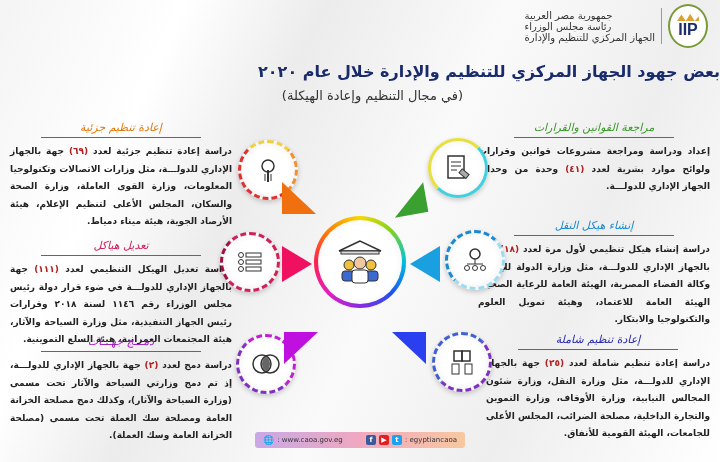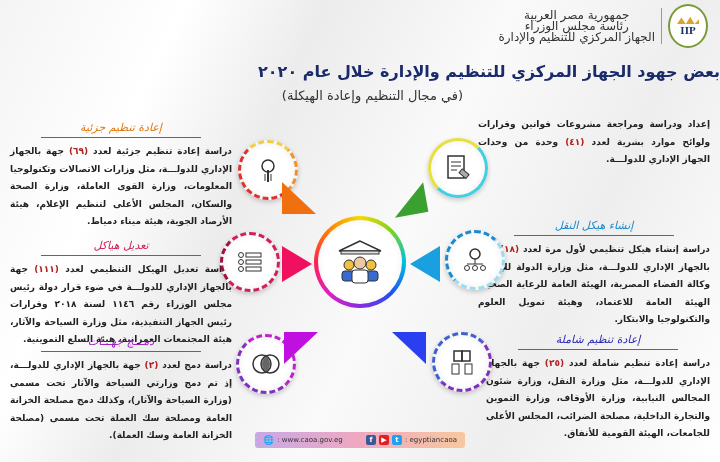--- a/index.html
+++ b/index.html
@@ -6,23 +6,23 @@
   html, body { width: 720px; height: 462px; overflow: hidden; }
   body {
     font-family: "DejaVu Sans", sans-serif;
     background: linear-gradient(115deg, #f4f4f4 0%, #ffffff 20%, #ececec 35%, #fafafa 55%, #eeeeee 75%, #ffffff 100%);
     position: relative;
     color: #222;
   }
   .header { position: absolute; top: 4px; right: 12px; display: flex; align-items: center; direction: rtl; gap: 6px; }
   .logo { width: 40px; height: 44px; border-radius: 50%; border: 2px solid #7a9a3a; display: flex; flex-direction: column; align-items: center; justify-content: center; background: #fff; }
   .logo .mark { width: 22px; height: 8px; background: #d9a232; clip-path: polygon(0 100%, 20% 20%, 40% 100%, 60% 10%, 80% 100%, 100% 40%, 100% 100%); }
-  .logo .iip { font-family: Liberation Serif, serif; font-size: 11px; color: #1c2d6b; font-weight: bold; }
+  .logo .iip { font-family: Liberation Sans, sans-serif; font-size: 16px; color: #1c2d6b; font-weight: bold; }
   .logo-sep { width: 1px; height: 36px; background: #999; }
-  .gov-lines { font-size: 12px; line-height: 11px; color: #333; text-align: center; }
+  .gov-lines { font-size: 10px; line-height: 11px; color: #333; text-align: left; }
   .title { position: absolute; top: 62px; left: 0; right: 0; font-size: 16px; font-weight: bold; color: #1a2b6b; direction: rtl; }
   .subtitle { position: absolute; top: 88px; left: 0; right: 0; text-align: center; font-size: 13px; color: #333; direction: rtl; padding-left: 25px; }
 
   .section { position: absolute; direction: rtl; }
   .sec-head { font-size: 11px; font-style: italic; text-align: center; padding-bottom: 3px; border-bottom: 1px solid #666; margin: 5px auto 5px; width: 160px; }
   .sec-body { font-size: 9px; line-height: 17.5px; font-weight: bold; color: #222; text-align: justify; }
   .num { color: #b12020; }
 
   .icon-circle { position: absolute; width: 60px; height: 60px; border-radius: 50%; background: radial-gradient(circle, #ffffff 55%, #e8e8e8 100%); box-shadow: 0 2px 5px rgba(0,0,0,0.2); display: flex; align-items: center; justify-content: center; }
   .arrow { position: absolute; width: 0; height: 0; }
@@ -49,20 +49,21 @@
     <div>جمهورية مصر العربية</div>
     <div>رئاسة مجلس الوزراء</div>
     <div>الجهاز المركزي للتنظيم والإدارة</div>
   </div>
 </div>
 
 <div class="title">بعض جهود الجهاز المركزي للتنظيم والإدارة خلال عام ٢٠٢٠</div>
 <div class="subtitle">(في مجال التنظيم وإعادة الهيكلة)</div>
 
 <div class="section" style="left:478px; top:116px; width:232px;">
+  <div class="sec-head" style="color:#3a9a2a">مراجعة القوانين والقرارات</div>
   <div class="sec-body"><span>إعداد ودراسة ومراجعة مشروعات قوانين وقرارات ولوائح موارد بشرية لعدد </span><span class="num">(٤١)</span><span> وحدة من وحدات الجهاز الإداري للدولـــة.</span></div>
 </div>
 <div class="icon-circle" style="left:428px; top:138px; border:3px solid; border-color:#e6e040 #40d0e0 #40d0e0 #e6e040;">
   <svg width="30" height="30" viewBox="0 0 30 30">
       <rect x="5" y="3" width="16" height="22" fill="none" stroke="#333" stroke-width="1.5"></rect>
       <line x1="8" y1="9" x2="18" y2="9" stroke="#333"></line>
       <line x1="8" y1="13" x2="18" y2="13" stroke="#333"></line>
       <line x1="8" y1="17" x2="14" y2="17" stroke="#333"></line>
       <rect x="17" y="18" width="9" height="5" transform="rotate(40 21 20)" fill="#aaa" stroke="#333"></rect>
     </svg>

